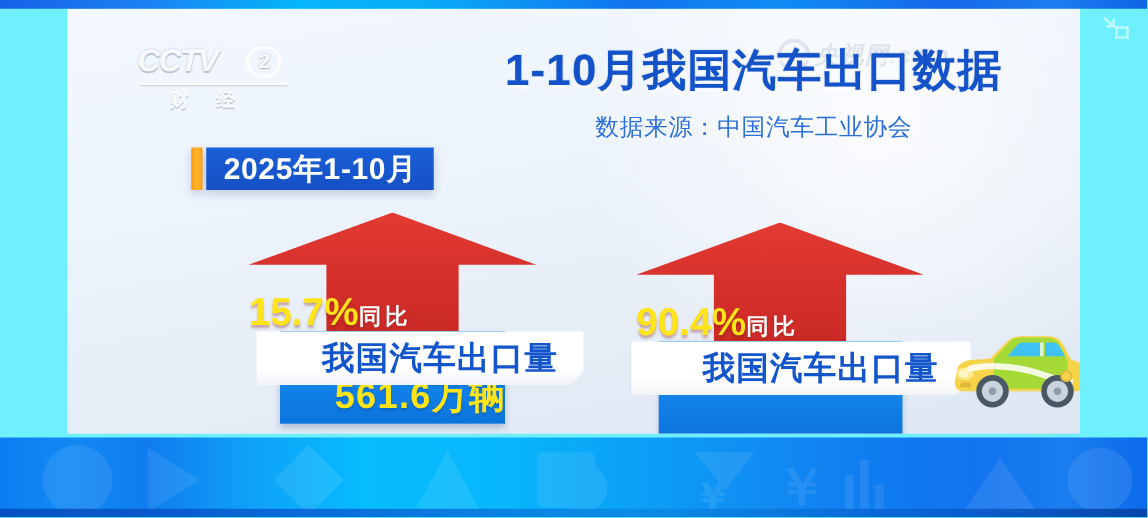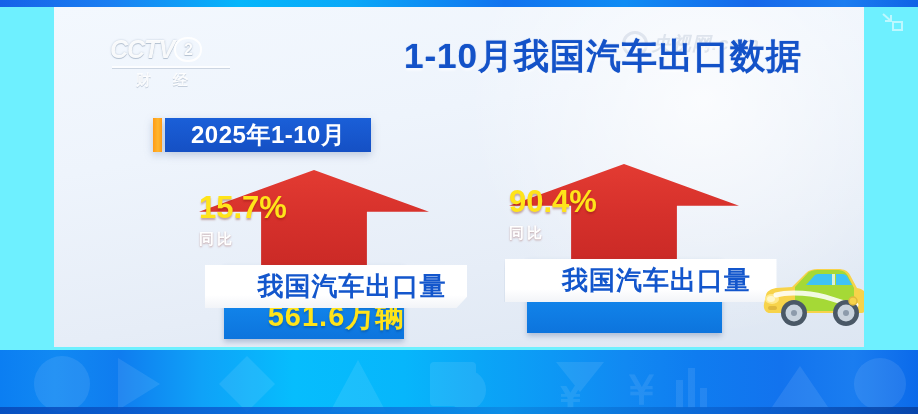--- a/index.html
+++ b/index.html
@@ -56,21 +56,21 @@
     letter-spacing:1px; pointer-events:none; white-space:nowrap;font-style:italic;
   }
   #watermark .wm-ring{
     width:26px;height:26px;border-radius:50%;
     border:3px solid rgba(120,140,170,.18);
     display:inline-block;
   }
 
   
   #cctv-logo{ position:absolute; left:56px; top:28px; z-index:8; width:122px; }
-  #cctv-row{ display:flex; align-items:center; gap:0;
+  #cctv-row{ display:flex; align-items:center; gap:23px;
     color:rgba(255,255,255,.92);
     text-shadow:0 1px 0 rgba(150,165,185,.55), 0 0 2px rgba(160,175,195,.7);
     font-size:25px; font-weight:bold; font-style:italic; letter-spacing:-1px;}
   #cctv-2{
     width:28px;height:25px;border-radius:13px/12px;
     border:2.5px solid rgba(255,255,255,.9);
     color:rgba(255,255,255,.95); font-size:16px; font-style:normal;
     display:flex;align-items:center;justify-content:center; font-weight:bold;
   }
   #cctv-underline{ height:2px;width:118px;background:rgba(255,255,255,.75);
@@ -92,41 +92,41 @@
   }
 
   
   #date-badge{ position:absolute; left:99px; top:111px; z-index:9;
     display:flex; align-items:stretch; height:34px;
     filter:drop-shadow(0 3px 4px rgba(60,90,140,.28)); }
   #badge-accent{ width:9px; background:linear-gradient(90deg,#ff9a16 0%,#ffb62e 55%,#ff9a16 100%);}
   #badge-gap{ width:3px; }
   #badge-box{
     background:linear-gradient(180deg,#1a5fd8,#1550c4);
-    padding:0 26px; display:flex; align-items:center;
+    padding:0 14px; display:flex; align-items:center;
   }
   #badge-text{ color:#ffffff; font-size:24px; font-weight:bold; letter-spacing:.5px;
     white-space:nowrap; }
 
   
   .stat{ position:absolute; z-index:8; }
   .arrow-wrap{ position:relative; }
   .arrow{
     position:relative; background:linear-gradient(180deg,#e33b32 0%,#d5302b 55%,#cb2a26 100%);
     clip-path:polygon(50% 0%, 100% 44%, 73% 44%, 73% 100%, 27% 100%, 27% 44%, 0% 44%);
     filter:drop-shadow(0 3px 4px rgba(70,90,130,.3));
   }
   .arrow-txt{
     position:absolute; left:0; right:0; top:0; bottom:0;
-    display:flex; flex-direction:column; align-items:flex-start;
+    display:flex; flex-direction:row; align-items:flex-end;
     justify-content:flex-start; padding-top:22px;
   }
   .pct{ color:#ffe41a; font-size:31px; font-weight:bold; letter-spacing:0px;
         text-shadow:0 2px 2px rgba(120,20,10,.35); line-height:1; }
-  .tongbi{ color:#ffffff; font-size:15px; font-weight:bold; letter-spacing:3px;
+  .tongbi{ color:#ffffff; font-size:18px; font-weight:bold; letter-spacing:3px;
         margin-top:7px; text-shadow:0 1px 2px rgba(120,20,10,.35); }
 
   .bluebox{
     position:relative;
     background:linear-gradient(180deg,#1b93f0 0%,#1184ea 55%,#0d74dd 100%);
     height:74px; margin:0 auto;
     box-shadow:0 3px 5px rgba(60,90,140,.3);
   }
   .valrow{
     position:absolute; left:0; right:0; bottom:0; height:44px;
@@ -148,21 +148,21 @@
     white-space:nowrap; text-shadow:0 1px 0 rgba(255,255,255,.9);
   }
 
   
   #stat-a{ left:145px; top:163px; width:230px; }
   #stat-a .arrow{ width:230px; height:95px; }
   #stat-a .bluebox{ width:180px; }
   #stat-a .whitelabel{ left:-19px; width:262px; }
 
   
-  #stat-b{ left:455px; top:157px; width:230px; }
+  #stat-b{ left:455px; top:171px; width:230px; }
   #stat-b .arrow{ width:230px; height:95px; }
   #stat-b .bluebox{ width:195px; }
   #stat-b .whitelabel{ left:-22px; width:272px; }
 
   
   #ev{ position:absolute; left:700px; top:244px; width:165px; height:80px; z-index:9; }
 
   
   #fs-icon{ position:absolute; right:12px; top:11px; z-index:50;
             width:26px; height:22px; opacity:.55; }
@@ -188,20 +188,21 @@
       </div>
       <div id="cctv-underline"></div>
       <div id="cctv-sub">
         <span>财</span>
         <span>经</span>
       </div>
     </div>
 
     <div id="headline">
       <div id="title">1-10月我国汽车出口数据</div>
+      <div id="subtitle">数据来源：中国汽车工业协会</div>
     </div>
 
     <div id="date-badge">
       <div id="badge-accent"></div>
       <div id="badge-gap"></div>
       <div id="badge-box">
         <span id="badge-text">2025年1-10月</span>
       </div>
     </div>
 

